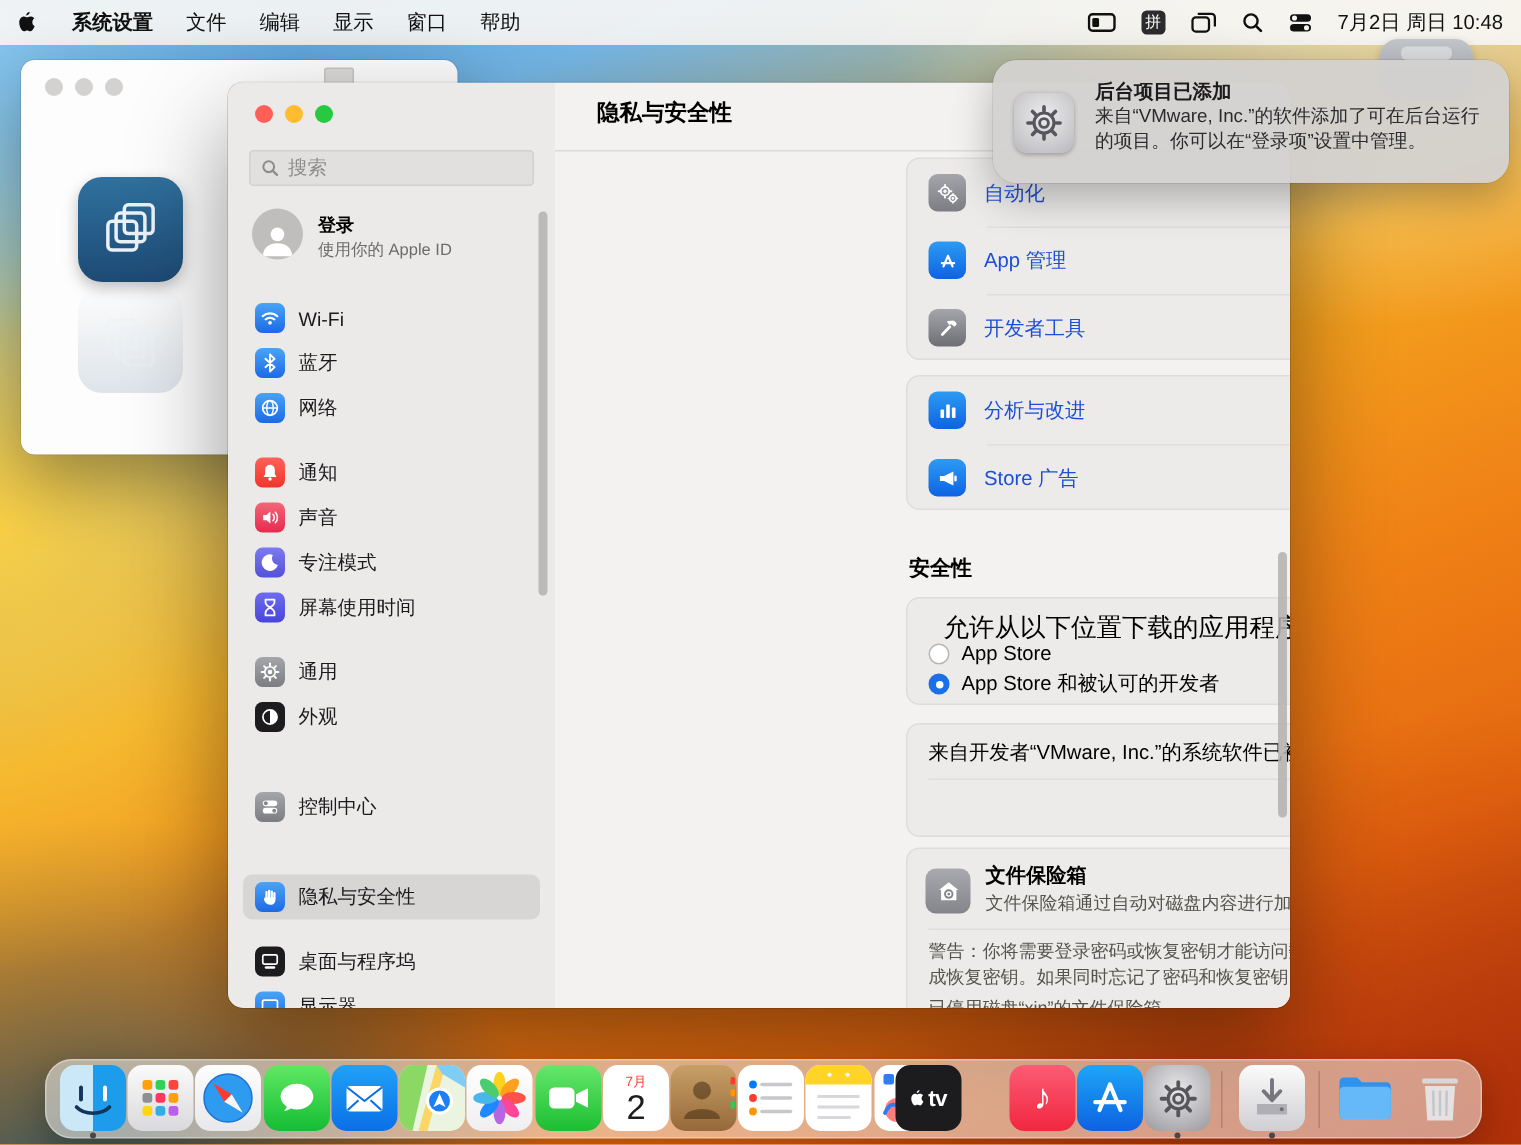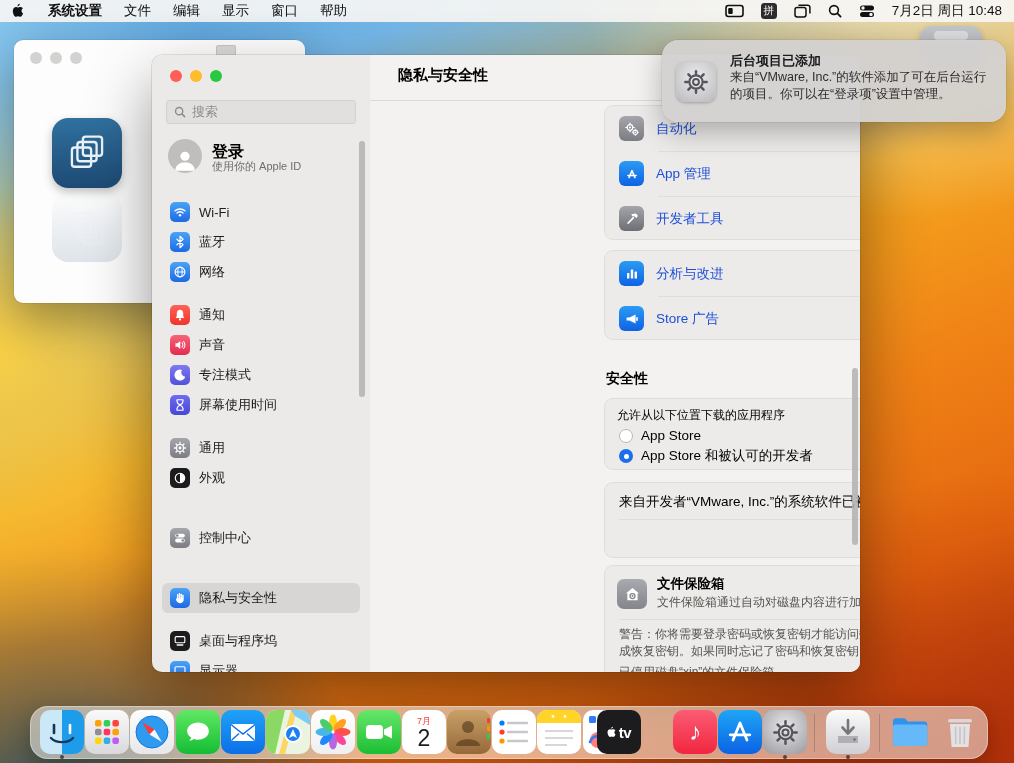--- a/index.html
+++ b/index.html
@@ -8,21 +8,21 @@
     background-color:#E8751A;
     background-image:
       radial-gradient(ellipse 620px 480px at 90% -6%, #F2E4BA 0%, rgba(242,228,186,0) 55%),
       radial-gradient(ellipse 520px 430px at -8% 0%, #9AD4F2 0%, rgba(154,212,242,0) 55%),
       radial-gradient(ellipse 500px 540px at 0% 46%, #F7CE45 0%, rgba(247,206,69,0) 55%),
       radial-gradient(ellipse 760px 700px at 6% 110%, #124E6B 0%, rgba(18,78,107,0) 42%),
       radial-gradient(ellipse 900px 620px at 106% 110%, #B33109 0%, rgba(179,49,9,0) 60%),
       linear-gradient(158deg,#4E9ADB 0%,#74B7E8 16%,#F4A81F 44%,#F08316 62%,#E4660F 80%,#A42C0C 100%);}
   .abs{position:absolute;}
   
-  #menubar{position:absolute;top:0;left:0;width:100%;height:22px;background:rgba(247,246,244,.92);
+  #menubar{position:absolute;top:0;left:0;width:100%;height:30px;background:rgba(247,246,244,.92);
     display:flex;align-items:center;font-size:13.5px;color:#111;padding:4px 12px;box-sizing:border-box;}
   .mb-left{display:flex;align-items:center;gap:22px;}
   .mb-item{white-space:nowrap;}
   .mb-right{margin-left:auto;display:flex;align-items:center;gap:17px;}
   .pinyin{background:#2c2c2e;color:#fff;font-size:10.5px;border-radius:3.5px;width:16px;height:16px;
     display:flex;align-items:center;justify-content:center;}
   
   .tl{width:12px;height:12px;border-radius:50%;display:inline-block;}
   #bgwin{position:absolute;left:14px;top:40px;width:291px;height:263px;background:#fdfdfd;border-radius:9px;
     box-shadow:0 18px 45px rgba(0,0,0,.32),0 0 0 .5px rgba(0,0,0,.12);}
@@ -152,21 +152,21 @@
           </svg>
         <span style="font-size:13px;color:#8E8C8A;">搜索</span>
       </div>
 
       <div class="abs" style="left:16px;top:84px;width:34px;height:34px;border-radius:50%;background:#C0BEBC;display:flex;align-items:flex-end;justify-content:center;overflow:hidden;">
         <svg width="26" height="26" viewBox="0 0 24 24">
             <circle cx="12" cy="8.5" r="4.2" fill="#fff"></circle>
             <path d="M3 22 c0-5.2 4-8 9-8 s9 2.8 9 8 Z" fill="#fff"></path>
           </svg>
       </div>
-      <div class="abs" style="left:60px;top:87px;font-size:16px;font-weight:bold;">登录</div>
+      <div class="abs" style="left:60px;top:87px;font-size:12px;font-weight:bold;">登录</div>
       <div class="abs" style="left:60px;top:104px;font-size:11px;color:#6E6C6A;">使用你的 Apple ID</div>
 
       <div class="sbar" style="left:207px;top:86px;height:256px;"></div>
 
       <div class="srow" style="top:142px">
         <span class="ic" style="background:linear-gradient(180deg,#4AA3F5,#1D6AE5)">
             <svg viewBox="0 0 16 16">
               <path d="M2.4 6.6 C5.5 3.8 10.5 3.8 13.6 6.6" fill="none" stroke="#fff" stroke-width="1.6" stroke-linecap="round"></path>
               <path d="M4.6 9.1 C6.6 7.4 9.4 7.4 11.4 9.1" fill="none" stroke="#fff" stroke-width="1.6" stroke-linecap="round"></path>
               <circle cx="8" cy="11.6" r="1.4" fill="#fff"></circle>
@@ -378,21 +378,21 @@
               </svg>
             </span>
           <span class="mlab">Store 广告</span>
 
         </div>
       </div>
 
       <div class="abs" style="left:236px;top:315px;font-size:14px;font-weight:bold;">安全性</div>
 
       <div class="card" style="top:343px;height:72px;">
-        <div class="abs" style="left:12px;top:8px;font-size:12px;">允许从以下位置下载的应用程序</div>
+        <div class="abs" style="left:24px;top:8px;font-size:17px;">允许从以下位置下载的应用程序</div>
         <div class="abs" style="left:14px;top:29px;display:flex;align-items:center;gap:8px;">
           <span class="radio off"></span>
           <span style="font-size:13.5px;">App Store</span>
         </div>
         <div class="abs" style="left:14px;top:48px;display:flex;align-items:center;gap:8px;">
           <span class="radio on"></span>
           <span style="font-size:13.5px;">App Store 和被认可的开发者</span>
         </div>
       </div>
 

